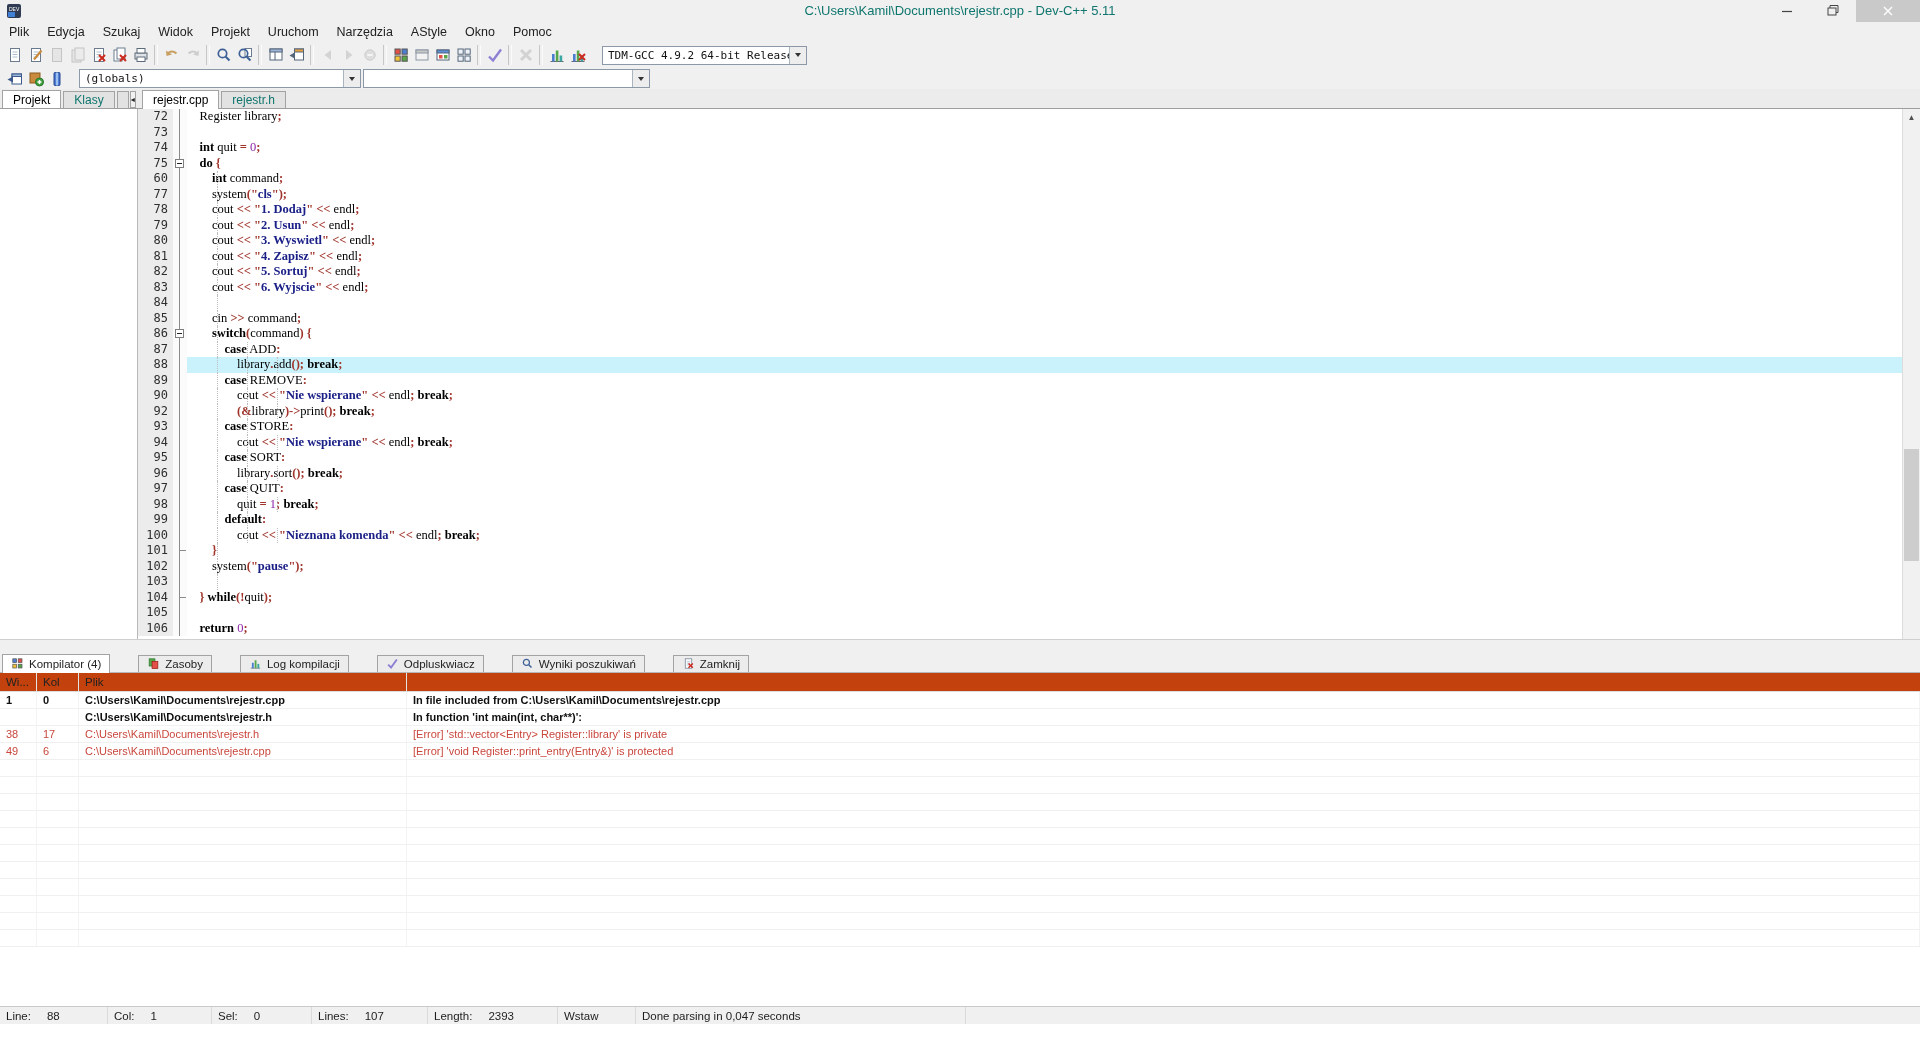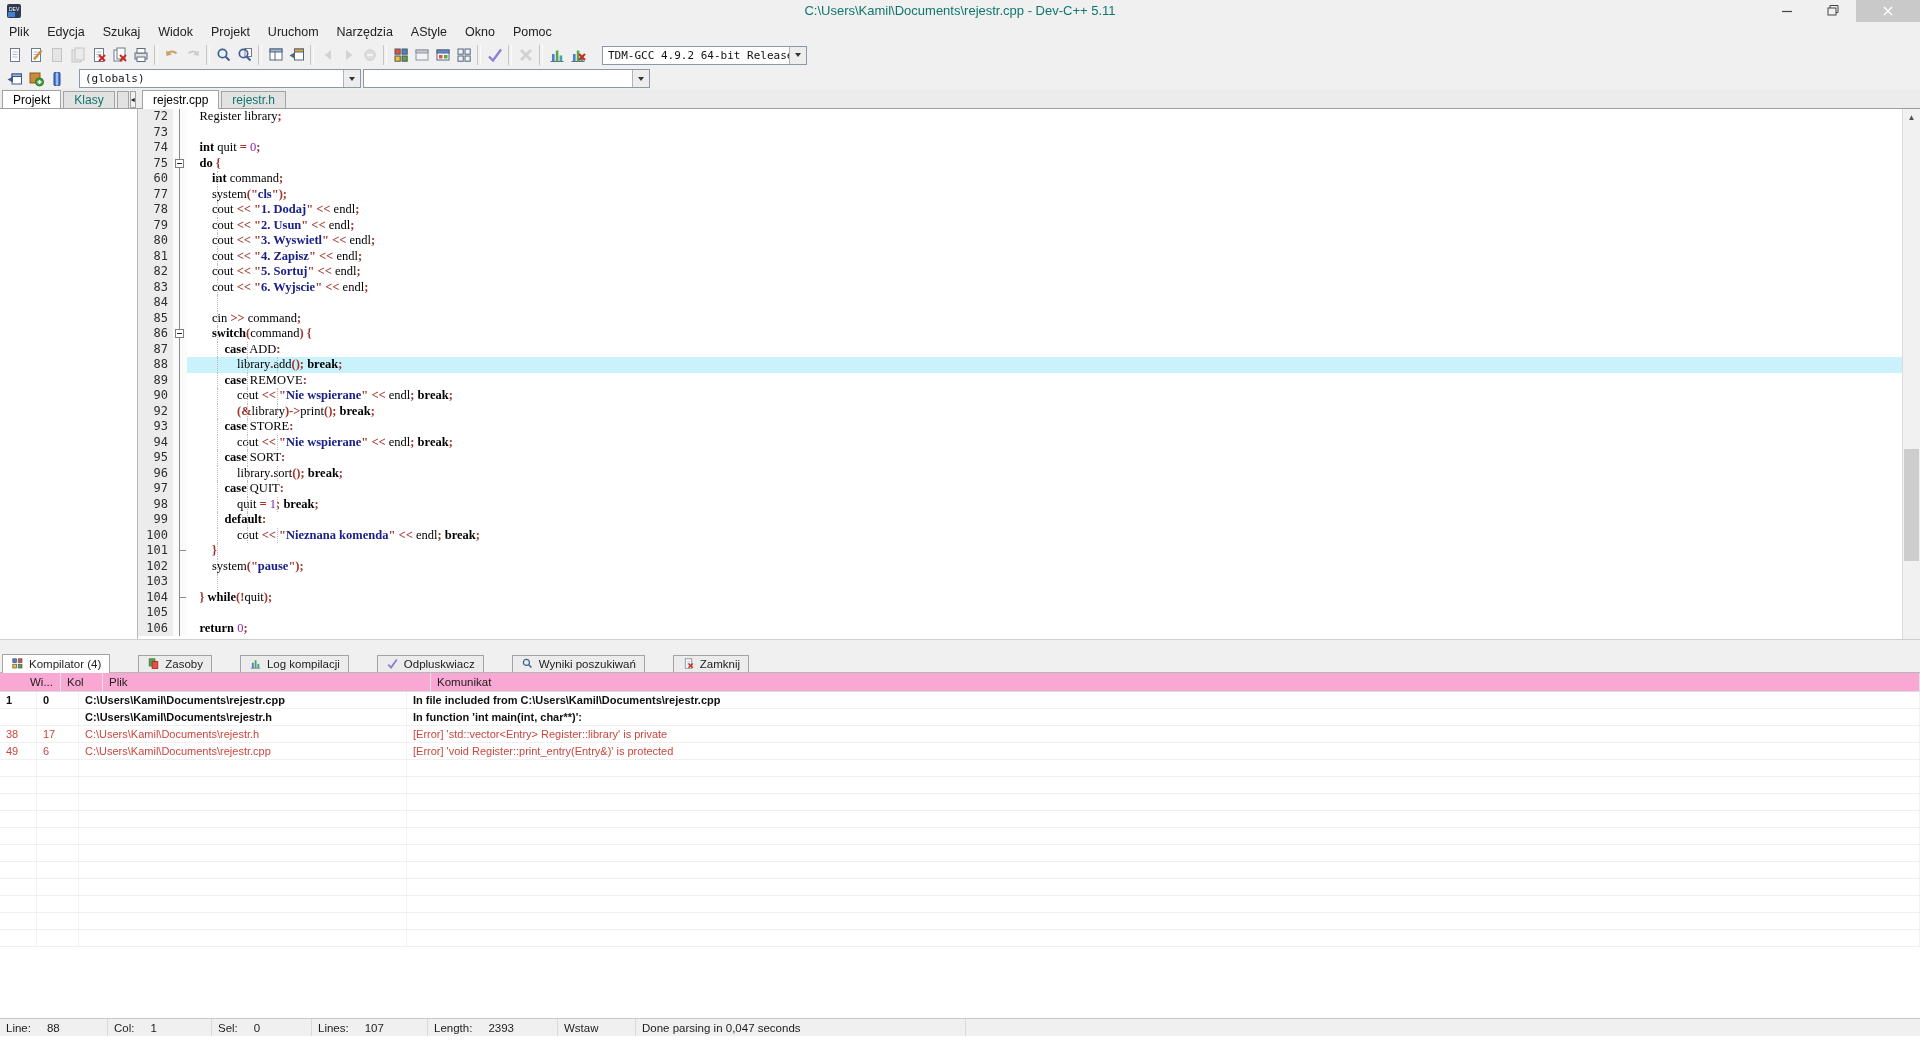--- a/index.html
+++ b/index.html
@@ -76,34 +76,34 @@
 
   .splitter{position:absolute;top:639px;left:0;right:0;height:13px;background:#f0f0f0;border-top:1px solid #cfcfcf;border-bottom:1px solid #cfcfcf;}
 
   
   .bottom{position:absolute;top:653px;bottom:17px;left:0;right:0;background:#fff;overflow:hidden;}
   .btabs{height:19px;background:#f0f0f0;display:flex;align-items:flex-end;border-bottom:1px solid #b7b7b7;gap:26px;}
   .btab{display:flex;align-items:center;gap:5px;padding:0 8px;height:16px;border:1px solid #a3a3a3;border-bottom:none;
     background:#ececec;font-size:11.5px;color:#222;margin-left:2px;white-space:nowrap;}
   .btab.active{background:#fff;height:18px;margin-bottom:-1px;z-index:2;position:relative;}
   .btab svg{width:13px;height:13px;}
-  .thead{height:18px;display:flex;align-items:stretch;background:#f9a8d4;border-bottom:1px solid #dcdcdc;font-size:11.5px;color:#222;padding-left:24px;}
+  .thead{height:18px;display:flex;align-items:stretch;background:#c2410c;border-bottom:1px solid #dcdcdc;font-size:11.5px;color:#222;}
   .th{display:flex;align-items:center;padding-left:6px;border-right:1px solid #e4e4e4;box-sizing:border-box;}
   .c-wi{width:37px;flex:0 0 auto;}
   .c-kol{width:42px;flex:0 0 auto;}
   .c-plik{width:328px;flex:0 0 auto;}
   .c-msg{flex:1;}
   .trow{height:16px;display:flex;align-items:stretch;border-bottom:1px solid #f0f0f0;font-size:11px;}
   .td{display:flex;align-items:center;padding-left:6px;border-right:1px solid #f3f3f3;box-sizing:border-box;
     white-space:nowrap;overflow:hidden;}
   .trow.info{color:#101010;font-weight:bold;}
   .trow.error{color:var(--error-text,#c9473d);}
 
   
-  .statusbar{position:absolute;bottom:4px;left:0;right:0;height:17px;background:#f0f0f0;border-top:1px solid #c9c9c9;
+  .statusbar{position:absolute;bottom:16px;left:0;right:0;height:17px;background:#f0f0f0;border-top:1px solid #c9c9c9;
     display:flex;align-items:stretch;font-size:11.5px;color:#1d1d1d;}
   .sb-cell{display:flex;align-items:center;padding-left:6px;border-right:1px solid #dadada;box-sizing:border-box;}
   .sb-val{margin-left:16px;}
 </style>
 </head>
 <body>
 
 <div class="window">
 
   <div class="titlebar">
@@ -476,21 +476,20 @@
               <line x1="6.5" y1="11" x2="11.5" y2="11" stroke="#aebecd"></line>
               <path d="M9 9 L15 15 M15 9 L9 15" stroke="#cc2a1e" stroke-width="2"></path>
             </svg></span>
           <span>Zamknij</span>
         </div>
       </div>
     <div class="thead" id="tableHeader">
         <div class="th c-wi">Wi...</div>
         <div class="th c-kol">Kol</div>
         <div class="th c-plik">Plik</div>
-        <div class="th c-msg">Komunikat</div>
       </div>
     <div id="tableBody">
         <div class="trow info">
           <div class="td c-wi">1</div>
           <div class="td c-kol">0</div>
           <div class="td c-plik">C:\Users\Kamil\Documents\rejestr.cpp</div>
           <div class="td c-msg">In file included from C:\Users\Kamil\Documents\rejestr.cpp</div>
         </div>
         <div class="trow info">
           <div class="td c-wi"></div>

